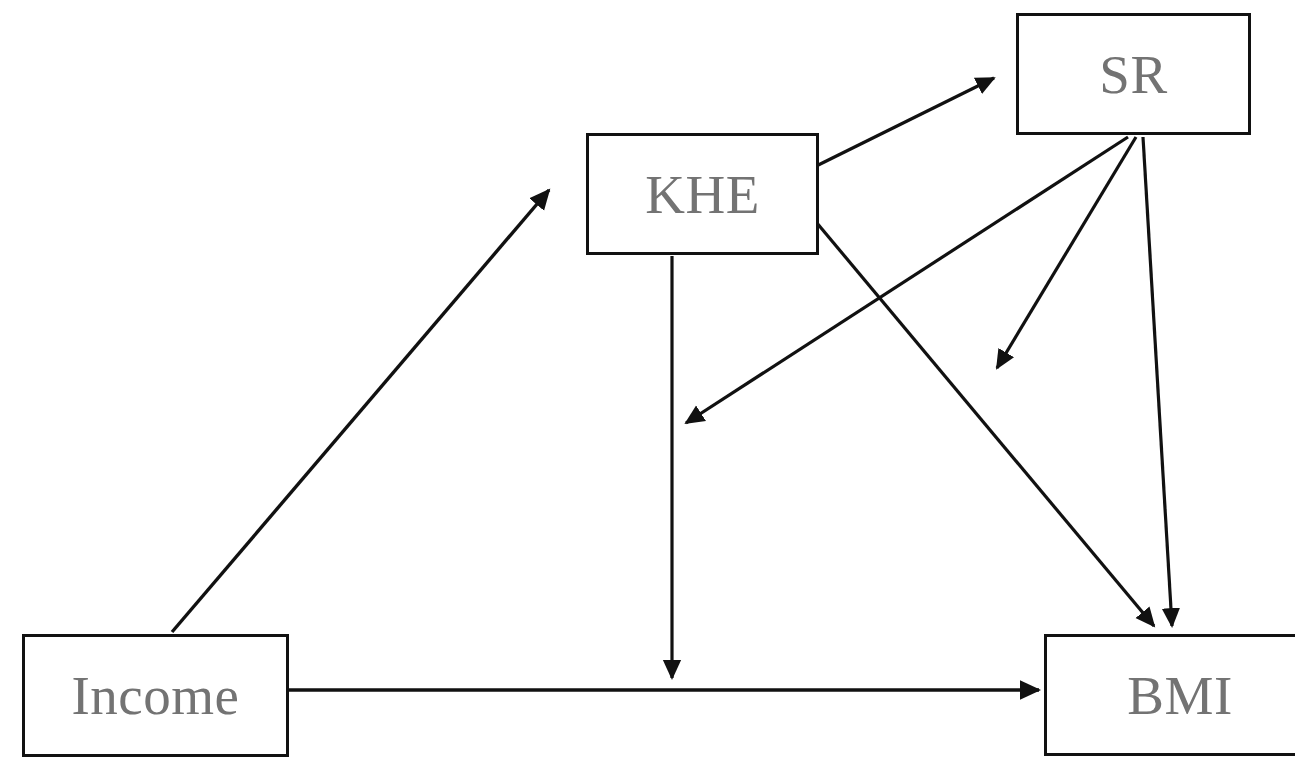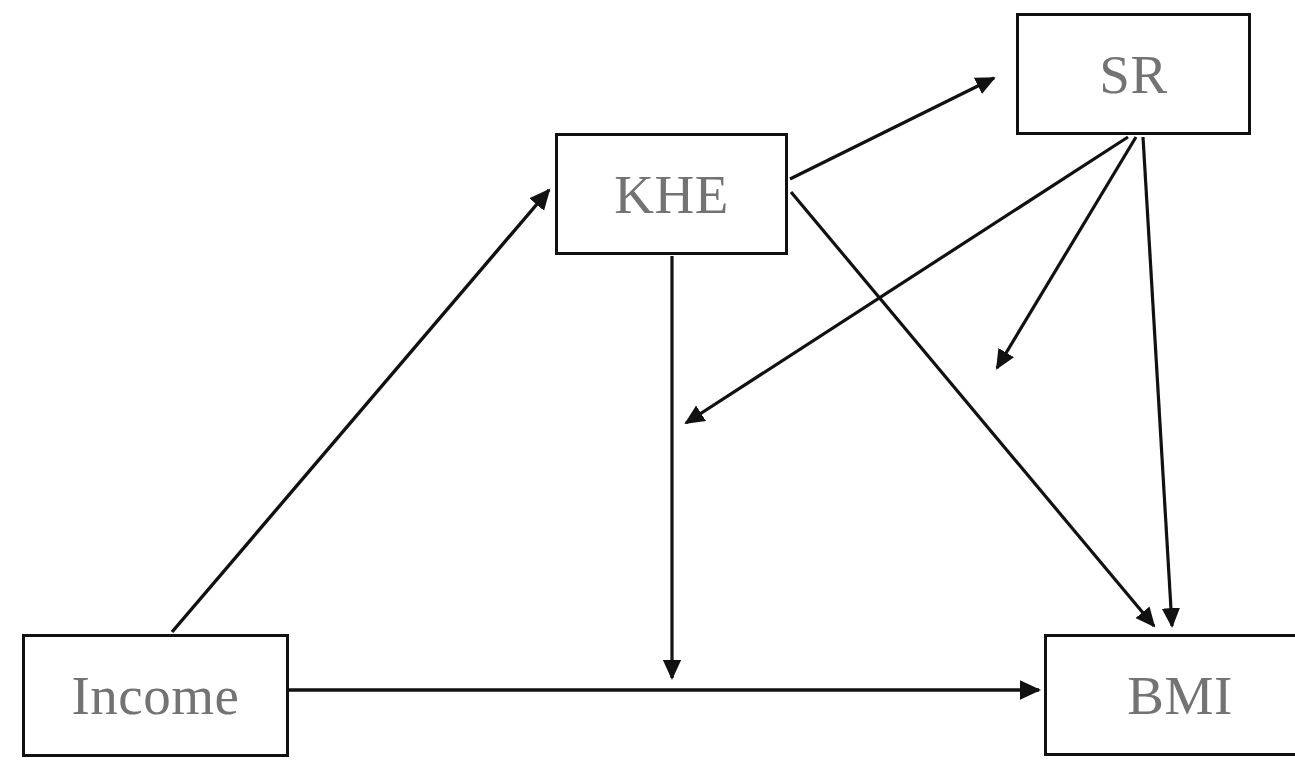--- a/index.html
+++ b/index.html
@@ -45,21 +45,21 @@
   #node-income {
     left: 22px;
     top: 634px;
     width: 267px;
     height: 123px;
     justify-content: center;
   }
   #node-income .node-label { font-size: 55px; }
 
   #node-khe {
-    left: 555px;
+    left: 586px;
     top: 133px;
     width: 233px;
     height: 122px;
   }
   #node-khe .node-label { font-size: 55px; }
 
   #node-sr {
     left: 1016px;
     top: 13px;
     width: 235px;

